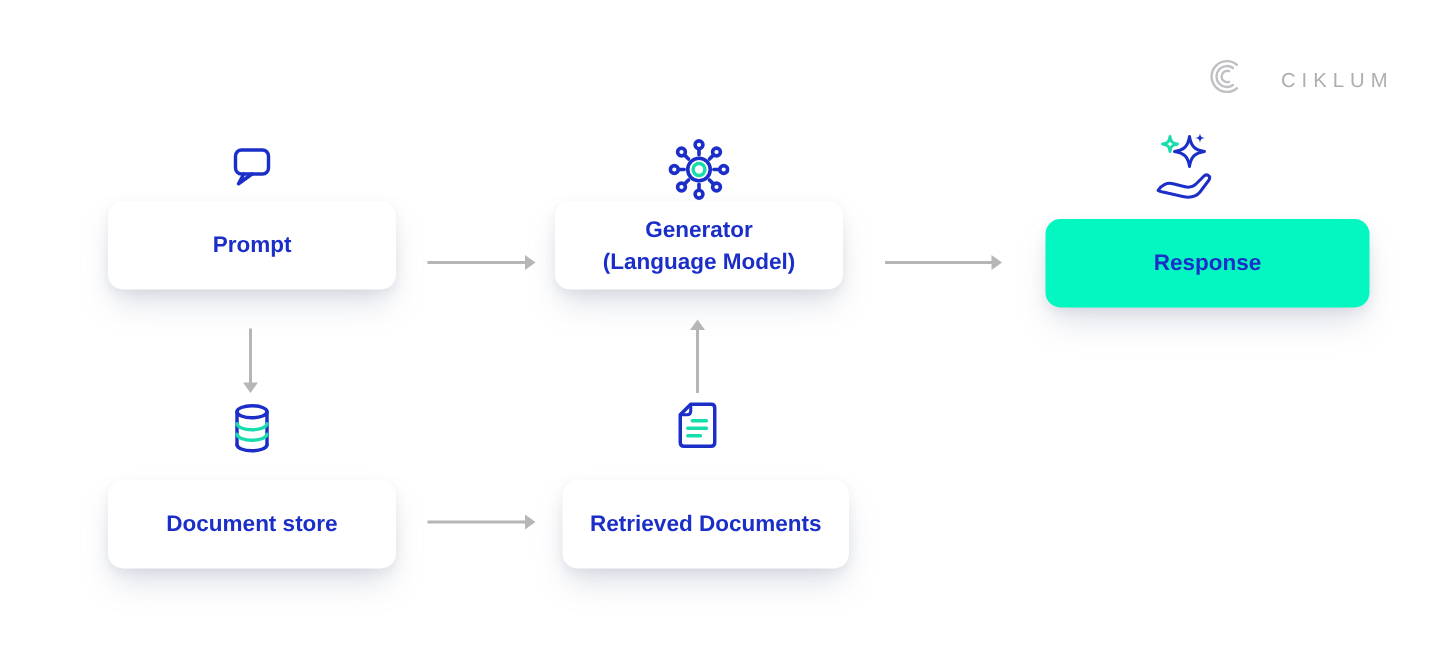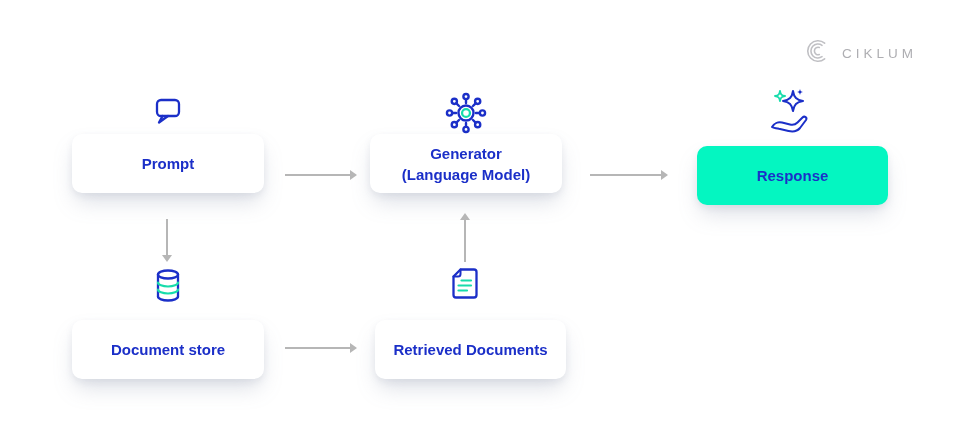--- a/index.html
+++ b/index.html
@@ -10,34 +10,34 @@
     --logo-gray:#c0c0c4;
     --box-bg:#ffffff;
     --canvas-bg:#ffffff;
   }
   html,body{margin:0;padding:0;}
   body{width:960px;height:435px;overflow:hidden;background:var(--canvas-bg);
        font-family:"Liberation Sans",sans-serif;}
   .canvas{position:relative;width:960px;height:435px;background:var(--canvas-bg);}
 
   
-  .brand{position:absolute;top:37px;left:804px;display:flex;align-items:center;gap:10px;}
+  .brand{position:absolute;top:37px;left:804px;display:flex;align-items:center;gap:22px;}
   .brand-name{font-size:13.5px;letter-spacing:4px;color:#aeaeb2;font-weight:500;}
 
   
   .node{position:absolute;height:59px;border-radius:10px;background:var(--box-bg);
         box-shadow:0 12px 22px -4px rgba(125,135,160,.28),0 3px 7px rgba(125,135,160,.12);
         display:flex;align-items:center;justify-content:center;text-align:center;}
   .node .label{color:var(--accent-blue);font-weight:700;font-size:15px;line-height:1.4;
         white-space:pre-line;}
   .node.mint{background:var(--mint);}
 
   #node-prompt{left:72px;top:134px;width:192px;}
   #node-generator{left:370px;top:134px;width:192px;}
-  #node-response{left:697px;top:146px;width:191px;}
+  #node-response{left:697px;top:146px;width:216px;}
   #node-document-store{left:72px;top:320px;width:192px;}
   #node-retrieved-documents{left:375px;top:320px;width:191px;}
 
   
   .icon{position:absolute;display:block;}
   #icon-prompt{left:144px;top:89px;width:48px;height:48px;}
   #icon-generator{left:441px;top:88px;width:50px;height:50px;}
   #icon-response{left:764px;top:85px;width:52px;height:52px;}
   #icon-document-store{left:144px;top:262px;width:48px;height:48px;}
   #icon-retrieved-documents{left:441px;top:260px;width:48px;height:48px;}

